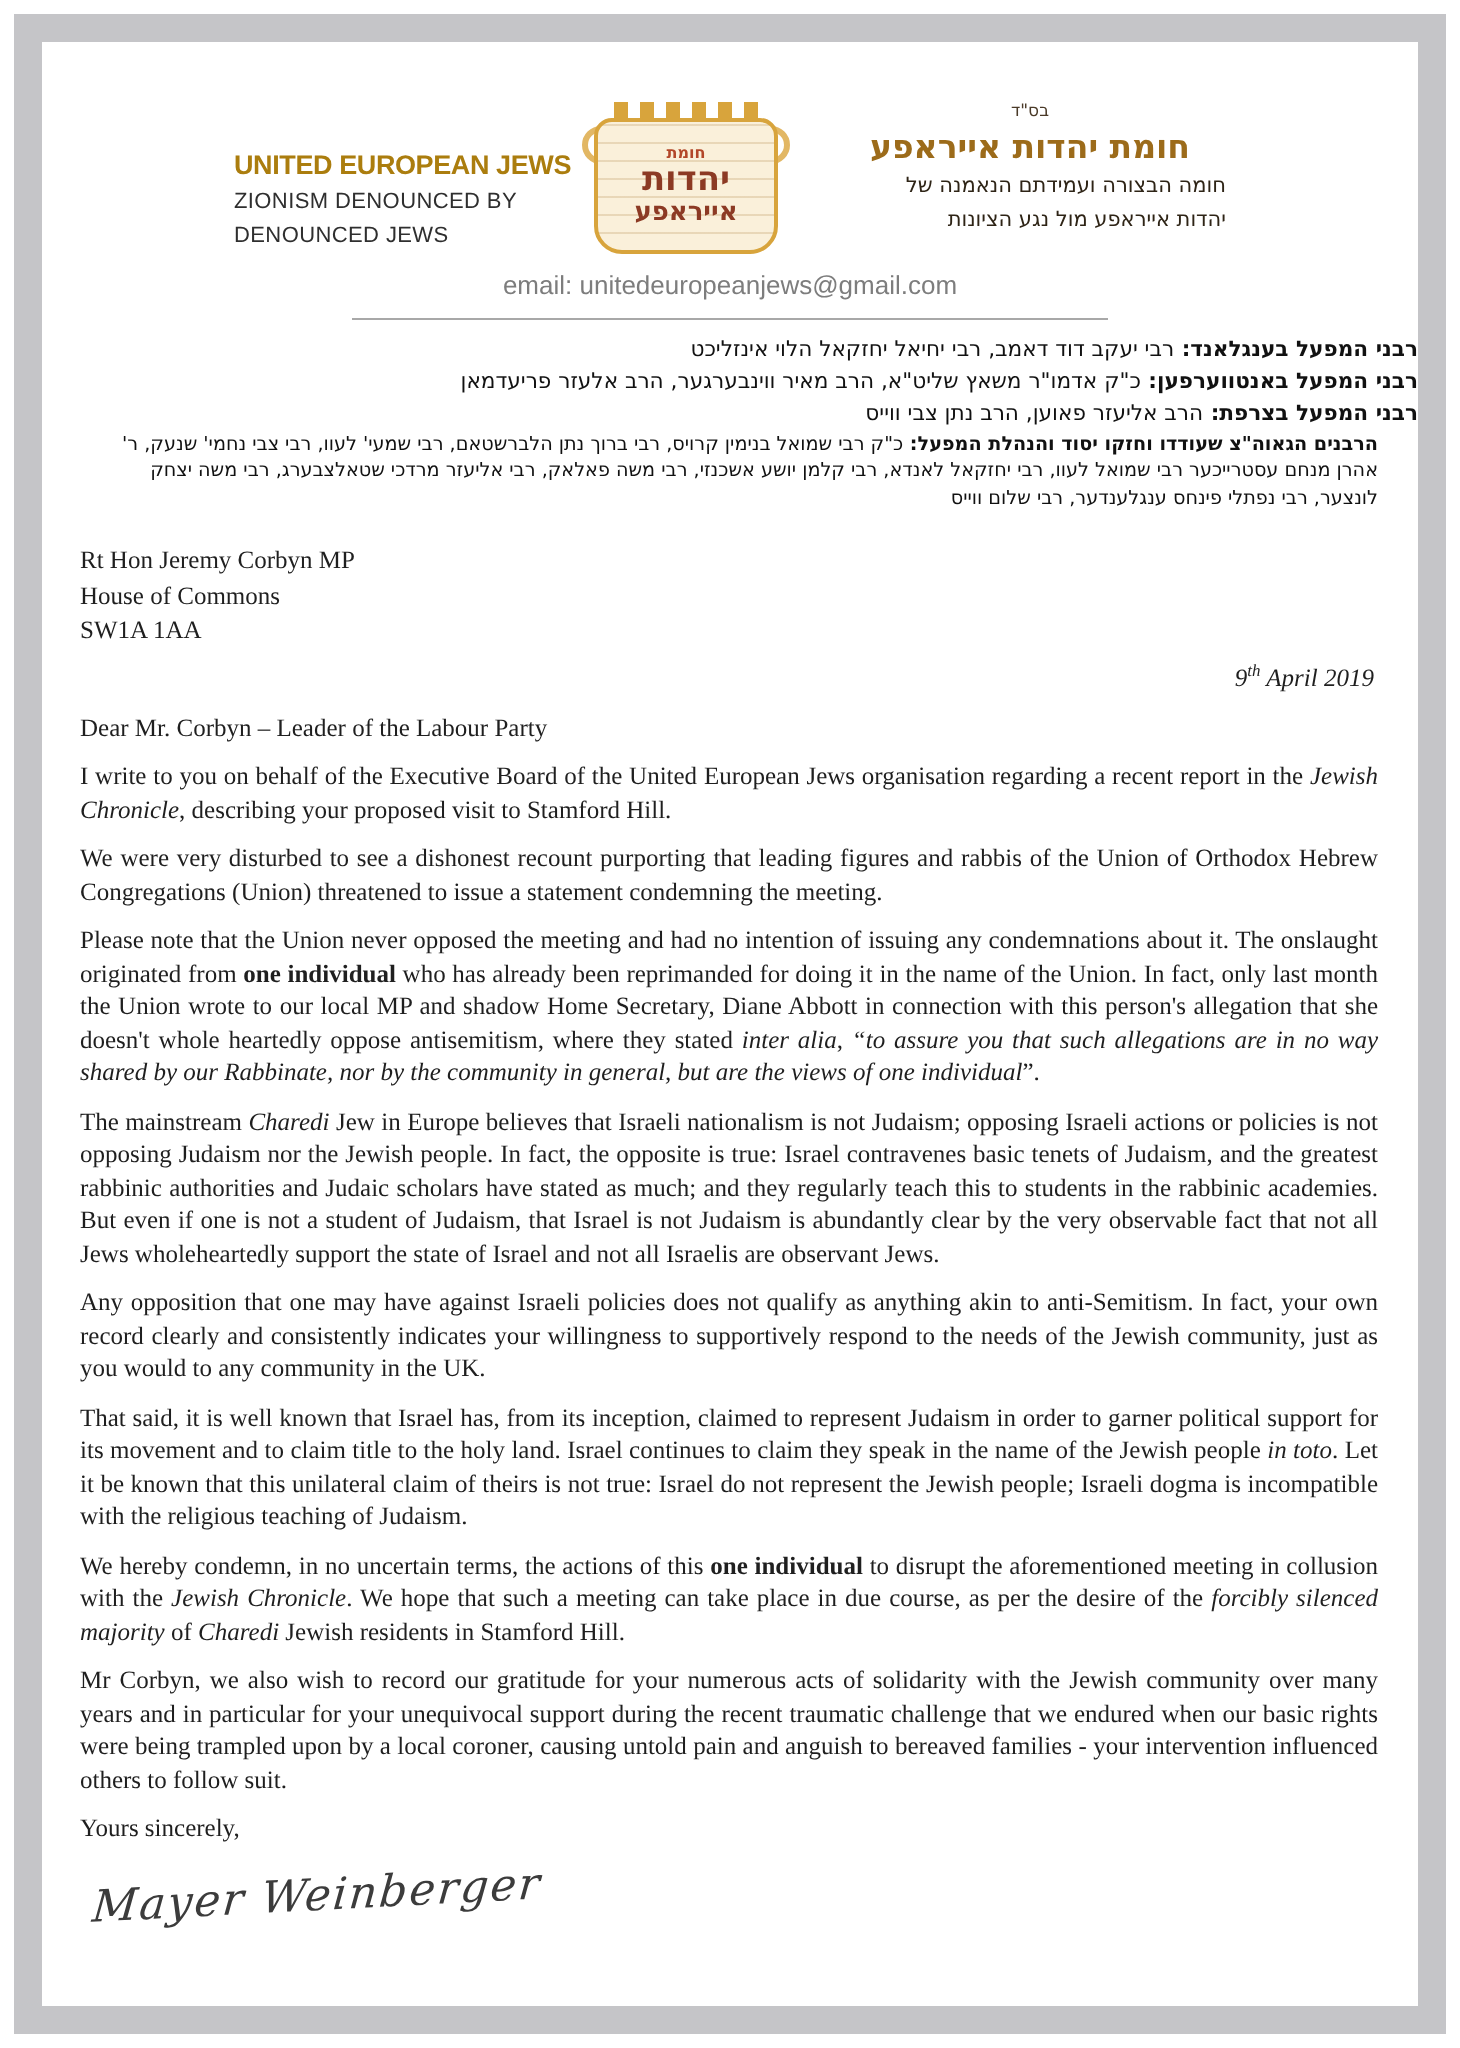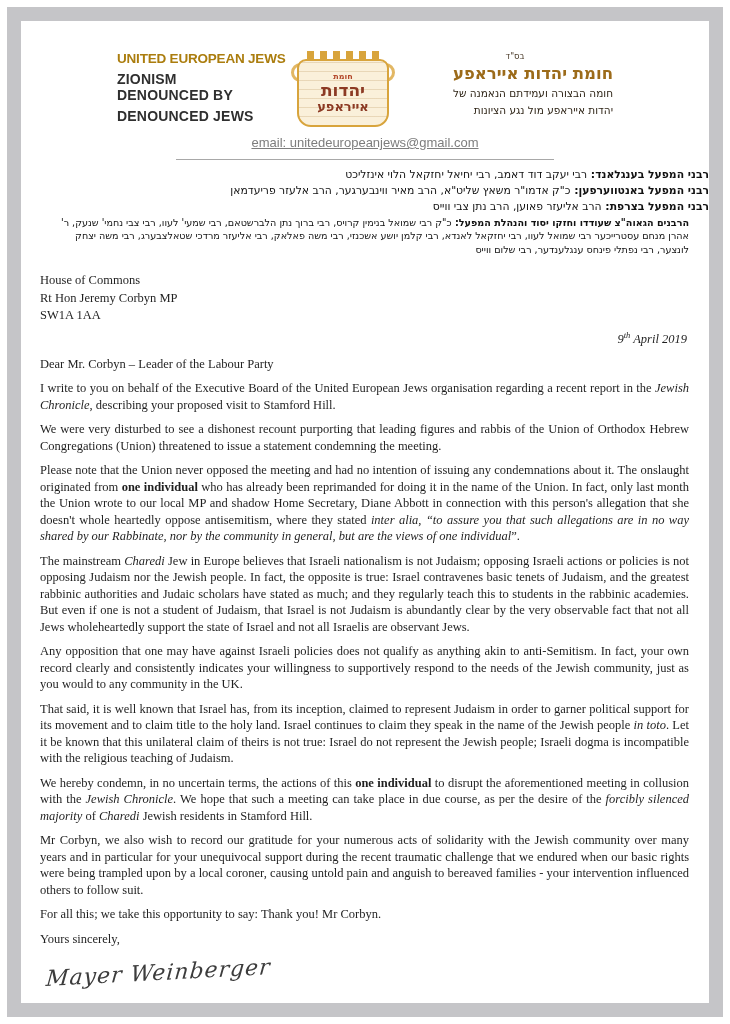--- a/index.html
+++ b/index.html
@@ -2,45 +2,45 @@
 <html><head>
 <meta charset="utf-8">
 <style>
   html,body{margin:0;padding:0;background:#ffffff;}
   body{width:730px;height:1024px;position:relative;font-family:"Liberation Serif","DejaVu Serif",serif;}
   .frame{position:absolute;inset:7px;border:14px solid #c5c5c8;background:#ffffff;}
   .page{position:absolute;inset:0;background:#ffffff;overflow:hidden;color:#1f1f1f;}
 
   
   .header{display:flex;justify-content:center;align-items:flex-start;gap:26px;margin-top:30px;}
-  .logo-left{width:152px;font-family:"Liberation Sans","DejaVu Sans",sans-serif;}
+  .logo-left{width:152px;margin-top:24px;font-family:"Liberation Sans","DejaVu Sans",sans-serif;}
   .logo-left .t{font-size:13.5px;font-weight:bold;color:#ab7d0e;letter-spacing:-.2px;white-space:nowrap;}
-  .logo-left .s{font-size:14px;font-weight:bold;color:#2f2f2f;margin-top:5px;letter-spacing:.2px;}
+  .logo-left .s{font-size:11px;font-weight:normal;color:#2f2f2f;margin-top:5px;letter-spacing:.2px;}
 
   .emblem{position:relative;width:96px;height:76px;flex:0 0 auto;}
   .emblem-wall{position:absolute;top:0;left:12px;right:12px;height:8px;
     background:repeating-linear-gradient(90deg,#d8a43c 0 7px,rgba(0,0,0,0) 7px 13px);}
   .emblem-scroll{position:absolute;top:12px;width:13px;height:13px;border:3px solid #e2b764;border-radius:50%;background:#fff;}
   .emblem-scroll.l{left:-4px;} .emblem-scroll.r{right:-4px;}
   .emblem-body{position:absolute;top:8px;left:2px;right:2px;bottom:0;background:#faf0da;
     background-image:repeating-linear-gradient(0deg,rgba(0,0,0,0) 0 8px,rgba(180,140,80,.25) 8px 9px);
     border:2px solid #d8a43c;border-radius:9px 9px 14px 14px;
     display:flex;flex-direction:column;align-items:center;justify-content:center;line-height:1;
     font-family:"DejaVu Sans",sans-serif;direction:rtl;}
   .emblem-top{font-size:8px;font-weight:bold;color:#b3472a;}
   .emblem-mid{font-size:17px;font-weight:bold;color:#8c3a24;margin-top:1px;}
   .emblem-bot{font-size:13px;font-weight:bold;color:#8c3a24;margin-top:1px;}
 
   .logo-right{width:196px;direction:rtl;text-align:right;font-family:"DejaVu Sans",sans-serif;}
   .bsd{font-size:8.5px;color:#4a3a28;text-align:center;margin-bottom:3px;}
-  .logo-right .t{font-size:16.5px;font-weight:bold;color:#9c6b1a;white-space:nowrap;}
+  .logo-right .t{font-size:16.5px;font-weight:bold;color:#9c6b1a;white-space:nowrap;text-align:center;}
   .logo-right .s{font-size:10.5px;color:#2e2416;margin-top:3px;line-height:1.35;}
 
   .email-line{text-align:center;margin-top:8px;font-family:"Liberation Sans","DejaVu Sans",sans-serif;
-    font-size:13px;color:#7d7d7d;text-decoration:underline;}
+    font-size:13px;color:#7d7d7d;}
   .divider{width:378px;margin:9px auto 7px;border:0;border-top:1px solid #a8a8a8;}
 
   
   .rabbis{direction:rtl;font-family:"DejaVu Sans",sans-serif;color:#111;}
   .rabbi-line{font-size:10.8px;line-height:1.5;}
   .rabbi-line.small{font-size:9.6px;line-height:1.45;width:648px;margin:0 auto;}
 
   
   .letter{padding:0 20px 0 19px;margin-top:15px;font-size:12.5px;line-height:1.32;}
   .recipient div{line-height:1.38;}
@@ -90,39 +90,38 @@
 
     <div class="rabbis">
         <div class="rabbi-line"><b>רבני המפעל בענגלאנד: </b>רבי יעקב דוד דאמב, רבי יחיאל יחזקאל הלוי אינזליכט</div>
         <div class="rabbi-line"><b>רבני המפעל באנטווערפען: </b>כ"ק אדמו"ר משאץ שליט"א, הרב מאיר ווינבערגער, הרב אלעזר פריעדמאן</div>
         <div class="rabbi-line"><b>רבני המפעל בצרפת: </b>הרב אליעזר פאוען, הרב נתן צבי ווייס</div>
         <div class="rabbi-line small"><b>הרבנים הגאוה"צ שעודדו וחזקו יסוד והנהלת המפעל: </b>כ"ק רבי שמואל בנימין קרויס, רבי ברוך נתן הלברשטאם, רבי שמעי' לעוו, רבי צבי נחמי' שנעק, ר' אהרן מנחם עסטרייכער רבי שמואל לעוו, רבי יחזקאל לאנדא, רבי קלמן יושע אשכנזי, רבי משה פאלאק, רבי אליעזר מרדכי שטאלצבערג, רבי משה יצחק לונצער, רבי נפתלי פינחס ענגלענדער, רבי שלום ווייס</div>
       </div>
 
     <div class="letter">
       <div class="recipient">
+          <div>Rt Hon Jeremy Corbyn MP</div>
           <div>House of Commons</div>
-          <div>Rt Hon Jeremy Corbyn MP</div>
           <div>SW1A 1AA</div>
         </div>
 
       <div class="date"><span>9</span><sup>th</sup><span> April 2019</span></div>
 
       <p class="no-just">Dear Mr. Corbyn – Leader of the Labour Party</p>
 
       <div>
           <p><span>I write to you on behalf of the Executive Board of the United European Jews organisation regarding a recent report in the </span><span class="i">Jewish Chronicle</span><span>, describing your proposed visit to Stamford Hill.</span></p>
           <p><span>We were very disturbed to see a dishonest recount purporting that leading figures and rabbis of the Union of Orthodox Hebrew Congregations (Union) threatened to issue a statement condemning the meeting.</span></p>
           <p><span>Please note that the Union never opposed the meeting and had no intention of issuing any condemnations about it. The onslaught originated from </span><span class="b">one individual</span><span> who has already been reprimanded for doing it in the name of the Union. In fact, only last month the Union wrote to our local MP and shadow Home Secretary, Diane Abbott in connection with this person's allegation that she doesn't whole heartedly oppose antisemitism, where they stated </span><span class="i">inter alia</span><span>, </span><span class="i">“to assure you that such allegations are in no way shared by our Rabbinate, nor by the community in general, but are the views of one individual</span><span>”.</span></p>
           <p><span>The mainstream </span><span class="i">Charedi</span><span> Jew in Europe believes that Israeli nationalism is not Judaism; opposing Israeli actions or policies is not opposing Judaism nor the Jewish people. In fact, the opposite is true: Israel contravenes basic tenets of Judaism, and the greatest rabbinic authorities and Judaic scholars have stated as much; and they regularly teach this to students in the rabbinic academies. But even if one is not a student of Judaism, that Israel is not Judaism is abundantly clear by the very observable fact that not all Jews wholeheartedly support the state of Israel and not all Israelis are observant Jews.</span></p>
           <p><span>Any opposition that one may have against Israeli policies does not qualify as anything akin to anti-Semitism. In fact, your own record clearly and consistently indicates your willingness to supportively respond to the needs of the Jewish community, just as you would to any community in the UK.</span></p>
           <p><span>That said, it is well known that Israel has, from its inception, claimed to represent Judaism in order to garner political support for its movement and to claim title to the holy land. Israel continues to claim they speak in the name of the Jewish people </span><span class="i">in toto</span><span>. Let it be known that this unilateral claim of theirs is not true: Israel do not represent the Jewish people; Israeli dogma is incompatible with the religious teaching of Judaism.</span></p>
           <p><span>We hereby condemn, in no uncertain terms, the actions of this </span><span class="b">one individual</span><span> to disrupt the aforementioned meeting in collusion with the </span><span class="i">Jewish Chronicle</span><span>. We hope that such a meeting can take place in due course, as per the desire of the </span><span class="i">forcibly silenced majority</span><span> of </span><span class="i">Charedi</span><span> Jewish residents in Stamford Hill.</span></p>
           <p><span>Mr Corbyn, we also wish to record our gratitude for your numerous acts of solidarity with the Jewish community over many years and in particular for your unequivocal support during the recent traumatic challenge that we endured when our basic rights were being trampled upon by a local coroner, causing untold pain and anguish to bereaved families - your intervention influenced others to follow suit.</span></p>
-          <p><span>For all this; we take this opportunity to say: Thank you! Mr Corbyn.</span></p>
         </div>
 
       <p class="no-just">Yours sincerely,</p>
 
       <div><span class="signature">Mayer Weinberger</span></div>
 
     </div>
 
   </div>
 </div>

